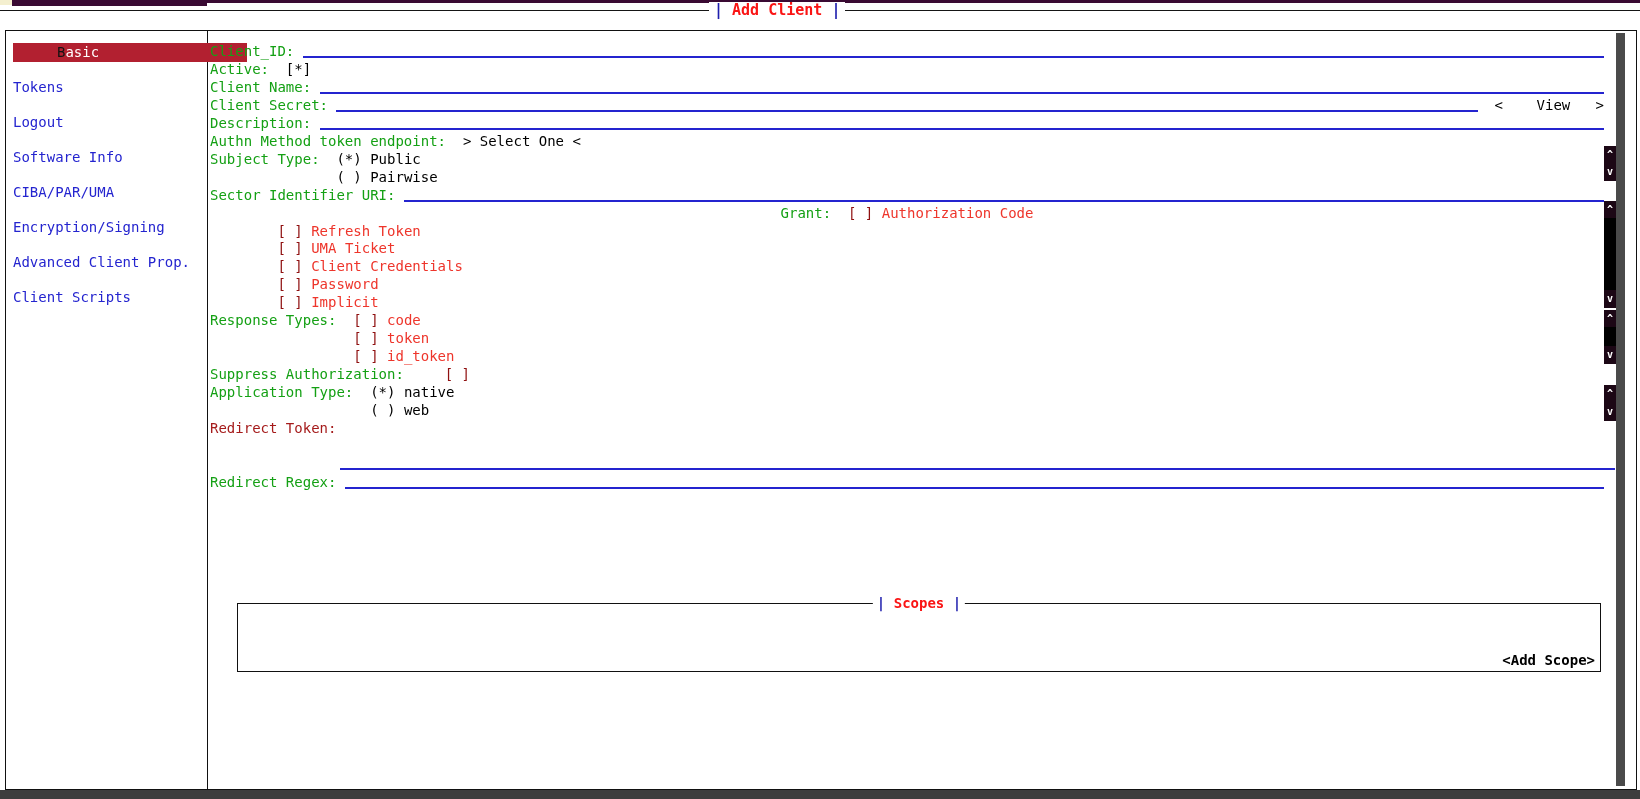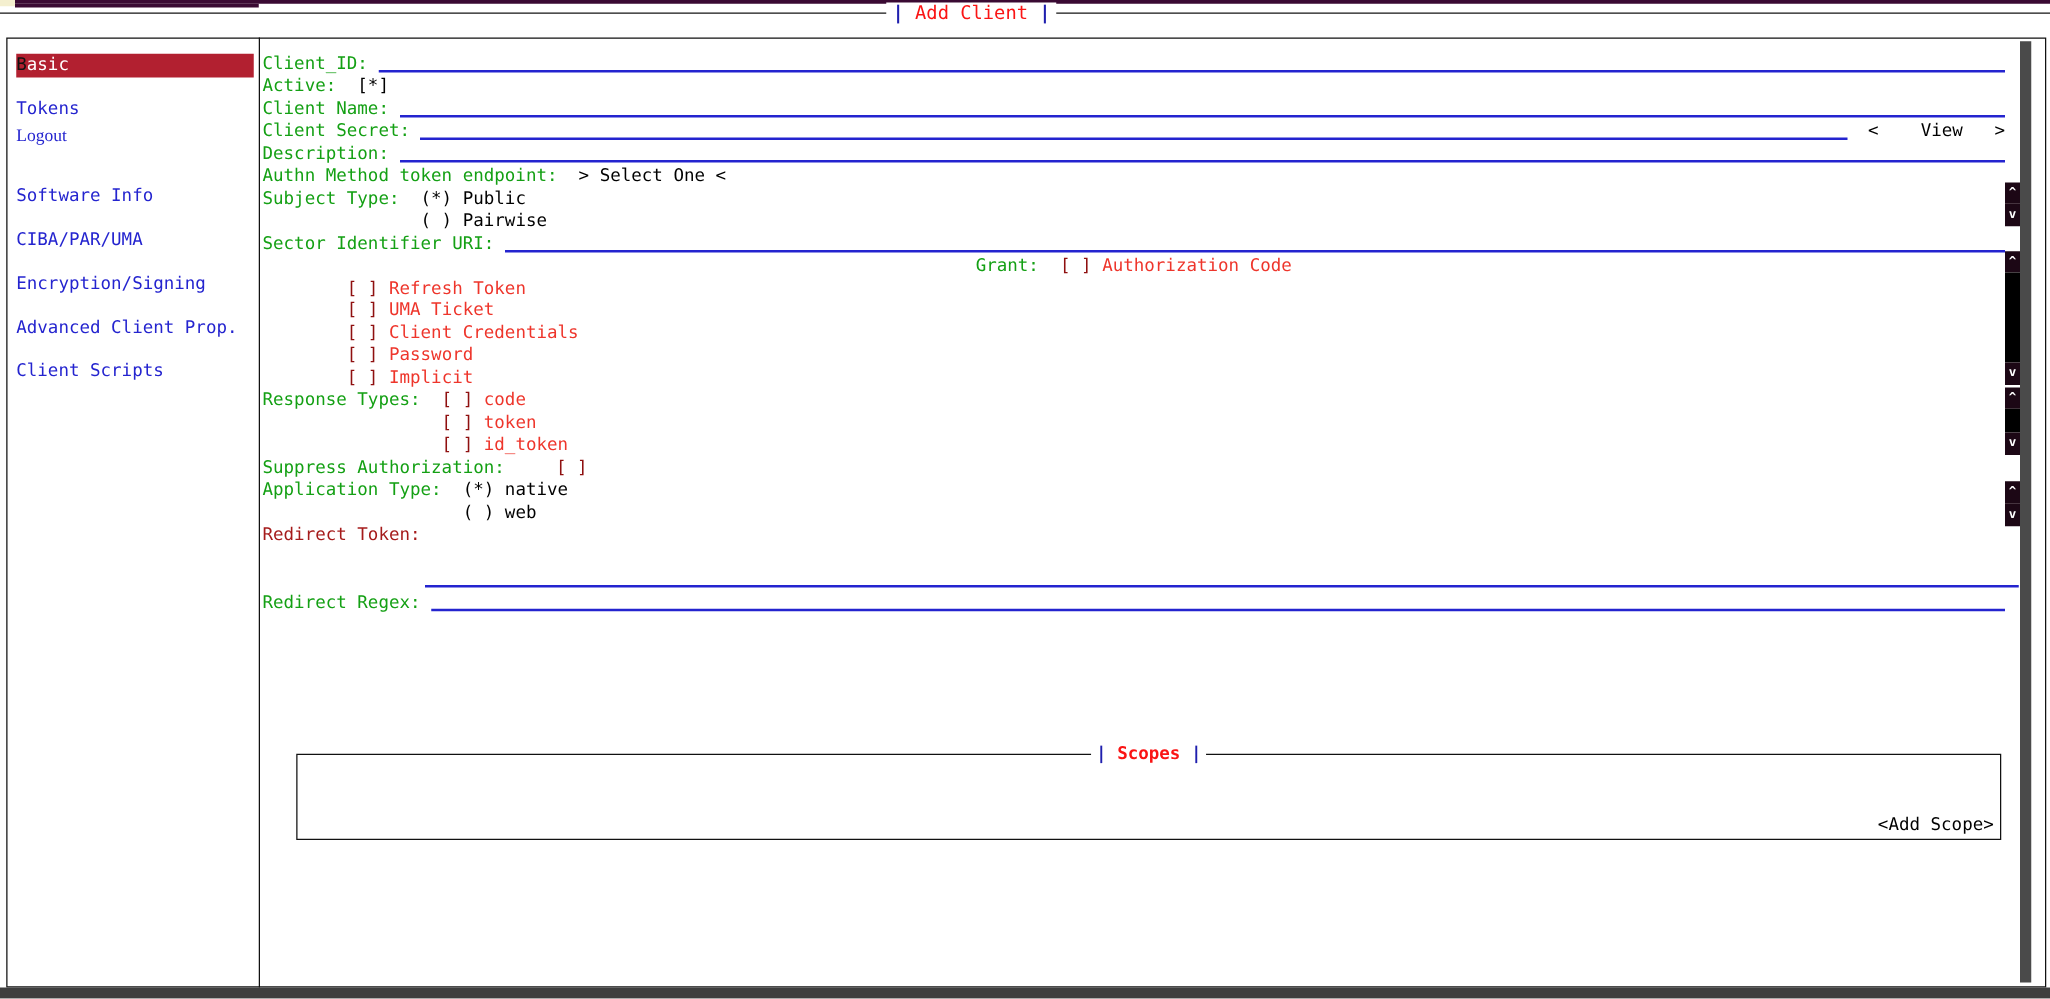--- a/index.html
+++ b/index.html
@@ -7,39 +7,39 @@
           font-family:"DejaVu Sans Mono","Liberation Mono",monospace;font-size:14px;}
   
   .strip-a{position:absolute;left:12px;top:0;width:1628px;height:3px;background:#3a0a33;}
   .strip-b{position:absolute;left:12px;top:3px;width:195px;height:3px;background:#3a0a33;}
   .corner{position:absolute;left:0;top:0;width:12px;height:5px;background:#f4efcf;}
   
   .tline{position:absolute;top:10px;left:0;width:1640px;height:1px;background:#151515;}
   .frame-title{position:absolute;top:2px;left:709px;background:#fff;padding:0 5px;
                font-weight:bold;font-size:15px;line-height:17px;white-space:pre;}
   .pipe{color:#1f1fae;font-weight:bold;}
-  .tred{color:#fa1414;font-weight:normal;}
+  .tred{color:#fa1414;font-weight:bold;}
   
   .main-box{position:absolute;left:5px;top:30px;width:1630px;height:758px;border:1px solid #111;background:#fff;}
   .vsep{position:absolute;left:207px;top:30px;width:1px;height:760px;background:#111;}
   .side-item{position:absolute;left:13px;width:190px;height:19px;line-height:19px;color:#2424cf;white-space:pre;}
   .side-item.sel{background:#b22030;color:#fff;}
   .side-item.sel .cursor{color:#111;}
   
   .row{position:absolute;left:210px;width:1394px;height:17.95px;display:flex;white-space:pre;line-height:17.95px;}
   .g{color:#14a014;} .k{color:#000;} .r{color:#ee352b;} .d{color:#8f1010;} .m{color:#a51b1b;}
   .u{flex:1 1 auto;border-bottom:2px solid #2424cf;margin-bottom:3px;}
   .uris-area{position:absolute;left:340px;top:436px;width:1275px;height:32px;border-bottom:2px solid #2424cf;}
   
   .scopes-box{position:absolute;left:237px;top:603px;width:1362px;height:67px;border:1.5px solid #111;background:#fff;}
   .scopes-title{position:absolute;top:-9px;left:50%;transform:translateX(-50%);background:#fff;padding:0 4px;
                 font-weight:bold;font-size:14px;line-height:17px;white-space:pre;}
   .scopes-title .pipe{font-weight:bold;}
   .sred{color:#fa1414;font-weight:bold;}
-  .add-scope{position:absolute;right:5px;bottom:3px;color:#000;font-weight:400;white-space:pre;}
+  .add-scope{position:absolute;right:5px;bottom:3px;color:#000;font-weight:700;white-space:pre;}
   
   .scr{position:absolute;left:1604px;width:12px;display:flex;align-items:center;justify-content:center;
        color:#fff;font-weight:bold;font-size:10px;line-height:1;}
   .scr.arrow{background:#1c0715;}
   .scr.track{background:#000;}
   .main-scrollbar{position:absolute;left:1616px;top:33px;width:9px;height:753px;background:#4a4a4a;}
   .bottom-bar{position:absolute;left:0;top:790px;width:1640px;height:9px;background:#3e3e3e;}
 </style>
 </head>
 <body>
@@ -49,23 +49,23 @@
   <div class="strip-b"></div>
   <div class="corner"></div>
 
   <div class="tline"></div>
   <div class="frame-title"><span class="pipe">|</span><span class="tred"> Add Client </span><span class="pipe">|</span></div>
 
   <div class="main-box"></div>
   <div class="vsep"></div>
 
   <div id="sidebar">
-      <div class="side-item sel" style="top: 43px;"><span class="cursor">B</span>asic</div>
+      <div class="side-item sel" style="top: 43px; padding-left: 44px;"><span class="cursor">B</span>asic</div>
       <div class="side-item" style="top: 78px;">Tokens</div>
-      <div class="side-item" style="top: 100px; font-family: Liberation Serif, serif;">Logout</div>
+      <div class="side-item" style="top: 113px;">Logout</div>
       <div class="side-item" style="top: 148px;">Software Info</div>
       <div class="side-item" style="top: 183px;">CIBA/PAR/UMA</div>
       <div class="side-item" style="top: 218px;">Encryption/Signing</div>
       <div class="side-item" style="top: 253px;">Advanced Client Prop.</div>
       <div class="side-item" style="top: 288px;">Client Scripts</div>
     </div>
 
   <div id="formrows">
       <div class="row" style="top: 43px;"><span class="g">Client_ID: </span><div class="u"></div></div>
       <div class="row" style="top: 60.95px;"><span class="g">Active:  </span><span class="k">[*]</span></div>

